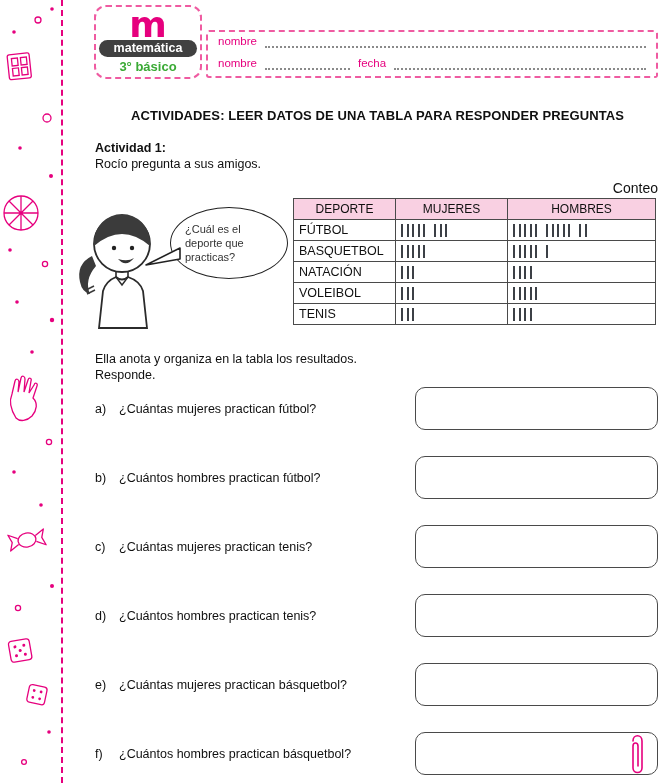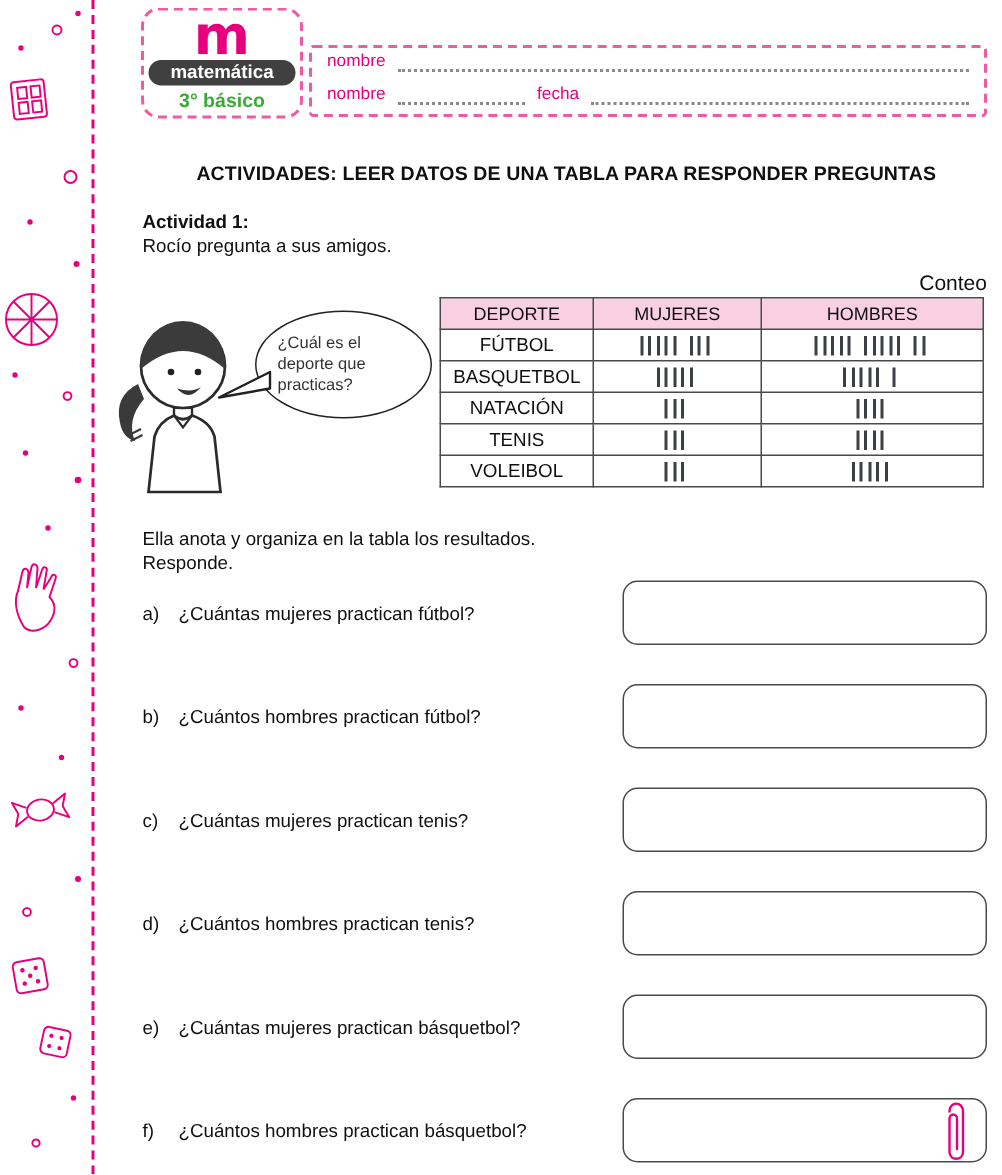--- a/index.html
+++ b/index.html
@@ -29,21 +29,21 @@
   .field-label { padding-bottom: 1px; }
   .dotline { flex: 1; border-bottom: 2px dotted #8a8a8a; height: 13px; }
   .dotline.short { flex: 0 0 85px; }
 
   .main-title { position: absolute; left: 95px; top: 108px; width: 565px; text-align: center; font-size: 13px; font-weight: bold; letter-spacing: 0.1px; }
   .act-heading { position: absolute; left: 95px; top: 141px; font-size: 12.5px; font-weight: bold; }
   .act-intro   { position: absolute; left: 95px; top: 157px; font-size: 12.5px; }
 
   .table-caption { position: absolute; left: 293px; top: 180px; width: 365px; text-align: right; font-size: 14px; }
   table.conteo { position: absolute; left: 293px; top: 198px; border-collapse: collapse; font-size: 12px; }
-  .conteo th, .conteo td { border: 1px solid #4a4a4a; padding: 1px 5px; height: 21px; text-align: center; }
+  .conteo th, .conteo td { border: 1px solid #4a4a4a; padding: 1px 5px; height: 21px; }
   .conteo th { background: #f9d0e2; font-weight: normal; text-align: center; margin-left: 38px; }
   .conteo th:nth-child(1) { width: 102px; }
   .conteo th:nth-child(2) { width: 112px; }
   .conteo th:nth-child(3) { width: 148px; }
   .conteo td.sport { font-size: 12.5px; }
   .tally { display: inline-flex; align-items: center; vertical-align: middle; }
   .tick { width: 2px; height: 13px; background: #3c4046; margin-right: 3.5px; display: inline-block; }
   .tick.group-end { margin-right: 9px; }
 
   .girl { position: absolute; left: 70px; top: 206px; }
@@ -237,42 +237,42 @@
               <span class="tick"></span>
             </span></td>
           <td><span class="tally">
               <span class="tick"></span>
               <span class="tick"></span>
               <span class="tick"></span>
               <span class="tick"></span>
             </span></td>
         </tr>
         <tr>
+          <td class="sport">VOLEIBOL</td>
+          <td><span class="tally">
+              <span class="tick"></span>
+              <span class="tick"></span>
+              <span class="tick"></span>
+            </span></td>
+          <td><span class="tally">
+              <span class="tick"></span>
+              <span class="tick"></span>
+              <span class="tick"></span>
+              <span class="tick"></span>
+              <span class="tick"></span>
+            </span></td>
+        </tr>
+        <tr>
           <td class="sport">TENIS</td>
           <td><span class="tally">
               <span class="tick"></span>
               <span class="tick"></span>
               <span class="tick"></span>
             </span></td>
           <td><span class="tally">
-              <span class="tick"></span>
-              <span class="tick"></span>
-              <span class="tick"></span>
-              <span class="tick"></span>
-            </span></td>
-        </tr>
-        <tr>
-          <td class="sport">VOLEIBOL</td>
-          <td><span class="tally">
-              <span class="tick"></span>
-              <span class="tick"></span>
-              <span class="tick"></span>
-            </span></td>
-          <td><span class="tally">
-              <span class="tick"></span>
               <span class="tick"></span>
               <span class="tick"></span>
               <span class="tick"></span>
               <span class="tick"></span>
             </span></td>
         </tr>
       </tbody>
   </table>
 
   <div class="outro">Ella anota y organiza en la tabla los resultados.</div>

